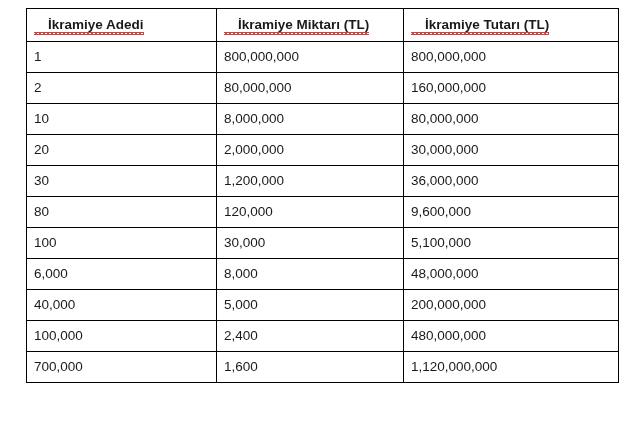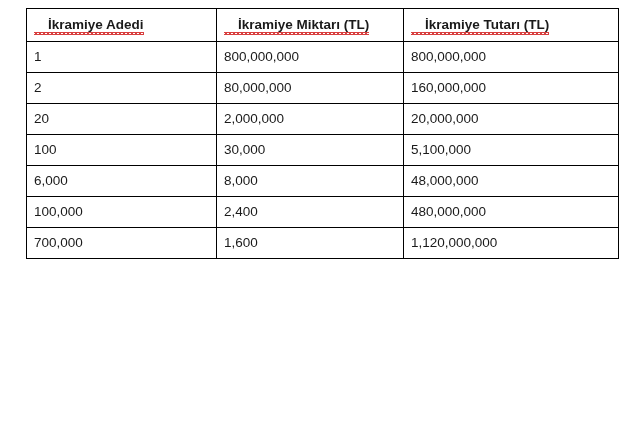--- a/index.html
+++ b/index.html
@@ -95,33 +95,53 @@
         <td>1</td>
         <td>800,000,000</td>
         <td>800,000,000</td>
       </tr>
       <tr>
         <td>2</td>
         <td>80,000,000</td>
         <td>160,000,000</td>
       </tr>
       <tr>
+        <td>10</td>
+        <td>8,000,000</td>
+        <td>80,000,000</td>
+      </tr>
+      <tr>
         <td>20</td>
         <td>2,000,000</td>
-        <td>20,000,000</td>
+        <td>30,000,000</td>
+      </tr>
+      <tr>
+        <td>30</td>
+        <td>1,200,000</td>
+        <td>36,000,000</td>
+      </tr>
+      <tr>
+        <td>80</td>
+        <td>120,000</td>
+        <td>9,600,000</td>
       </tr>
       <tr>
         <td>100</td>
         <td>30,000</td>
         <td>5,100,000</td>
       </tr>
       <tr>
         <td>6,000</td>
         <td>8,000</td>
         <td>48,000,000</td>
+      </tr>
+      <tr>
+        <td>40,000</td>
+        <td>5,000</td>
+        <td>200,000,000</td>
       </tr>
       <tr>
         <td>100,000</td>
         <td>2,400</td>
         <td>480,000,000</td>
       </tr>
       <tr>
         <td>700,000</td>
         <td>1,600</td>
         <td>1,120,000,000</td>

